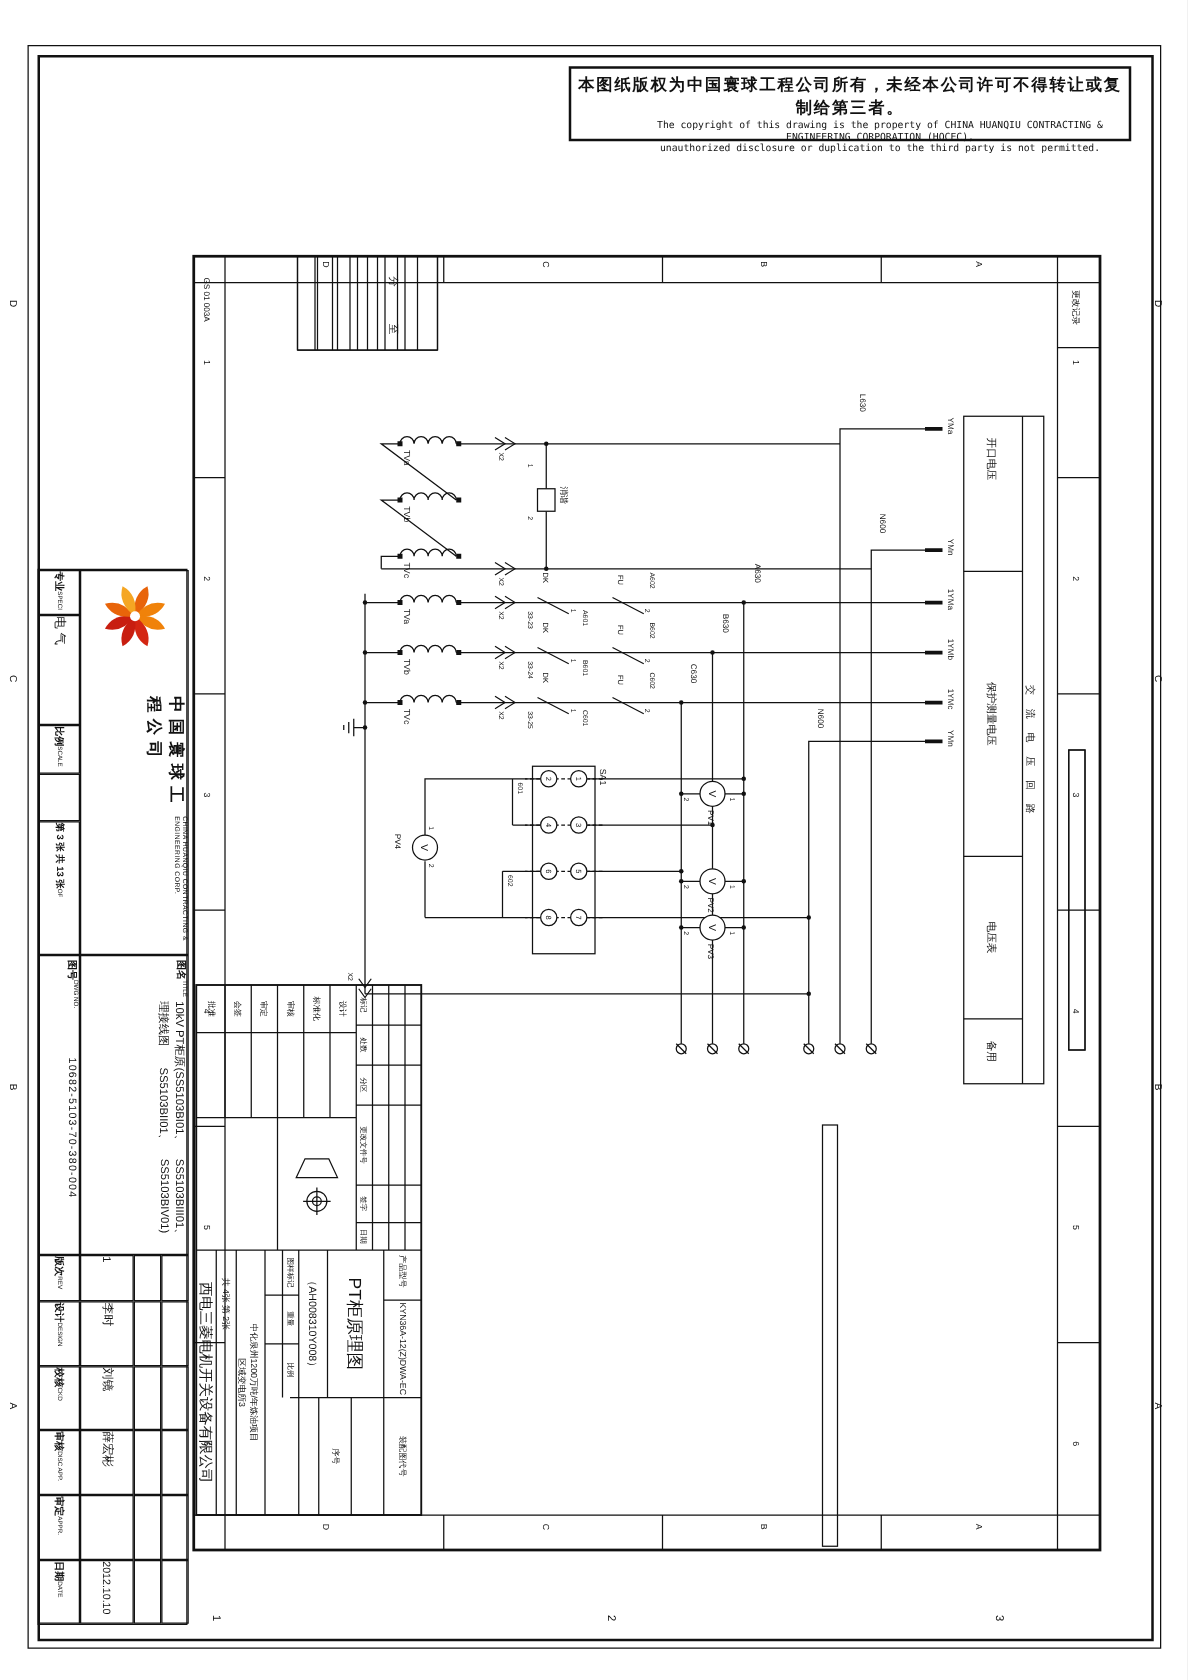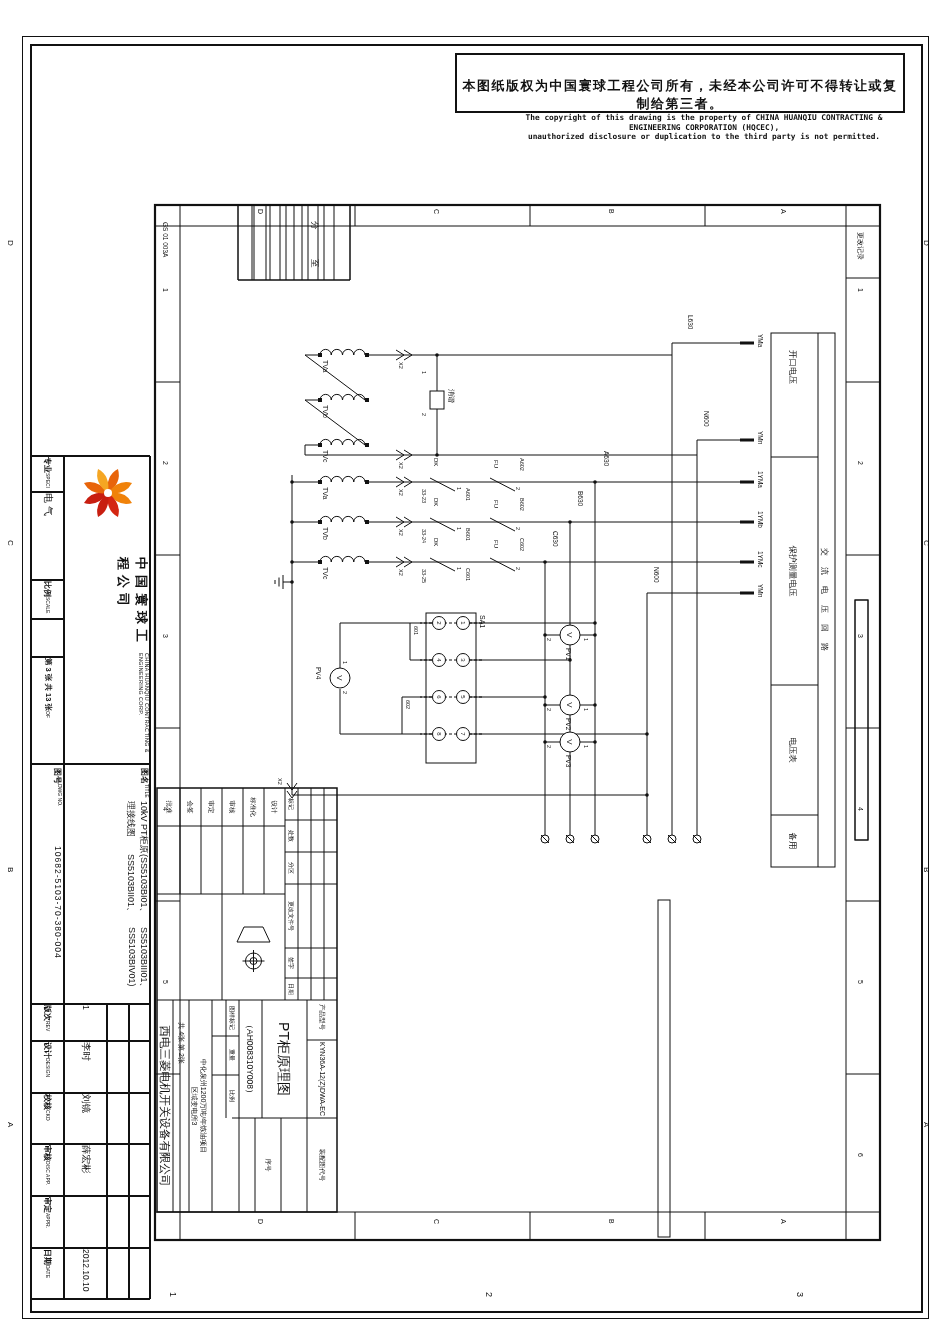--- a/index.html
+++ b/index.html
@@ -4,22 +4,22 @@
 <style>
   html,body{margin:0;padding:0;background:#e8e8e8;}
   .page{position:relative;width:950px;height:1344px;background:#ffffff;font-family:"Liberation Sans",sans-serif;color:#111;overflow:hidden;}
   .b-outer{position:absolute;left:22px;top:36px;width:905px;height:1281px;border:1px solid #111;}
   .b-inner{position:absolute;left:30px;top:44px;width:889px;height:1265px;border:2px solid #111;}
   .vtext{writing-mode:vertical-rl;text-orientation:sideways;}
   .cell{position:absolute;border:1px solid #111;box-sizing:border-box;}
   .signgrid{position:absolute;left:48px;top:55px;display:grid;grid-template-columns:82px repeat(5,62px);grid-auto-rows:20px;border:2px solid #111;}
   .signgrid div{border:1px solid #111;display:flex;align-items:center;justify-content:center;font-weight:bold;font-size:11px;letter-spacing:6px;}
   .copy{position:absolute;left:455px;top:53px;width:450px;height:60px;border:2px solid #111;box-sizing:border-box;text-align:center;}
-  .copy .cn{font-size:13px;font-weight:bold;letter-spacing:1.5px;margin-top:22px;}
-  .copy .en{font-family:"DejaVu Sans Mono",monospace;font-size:7.8px;font-weight:bold;line-height:1.25;padding-left:48px;}
+  .copy .cn{font-size:13px;font-weight:bold;letter-spacing:1.5px;margin-top:4px;}
+  .copy .en{font-family:"DejaVu Sans Mono",monospace;font-size:7.8px;font-weight:normal;line-height:1.25;padding-left:48px;}
   .strip{position:absolute;left:30px;top:455px;width:120px;height:845px;border:1.5px solid #111;box-sizing:border-box;}
   .lab{display:flex;flex-direction:row;align-items:center;justify-content:center;}
   .lab .vtext{height:100%;display:flex;align-items:center;}
   .cn8{font-size:8px;font-weight:bold;}
   .en5{font-size:5px;}
   svg text{fill:#111;}
   .dash{stroke-dasharray:3,2;}
 </style>
 </head>
 <body>

